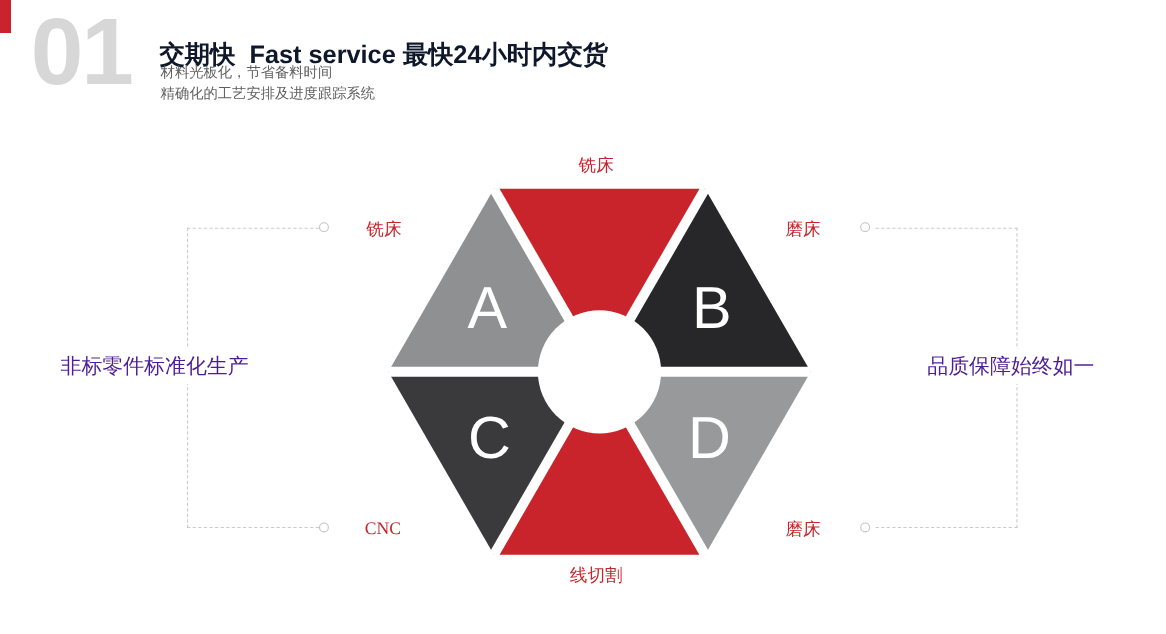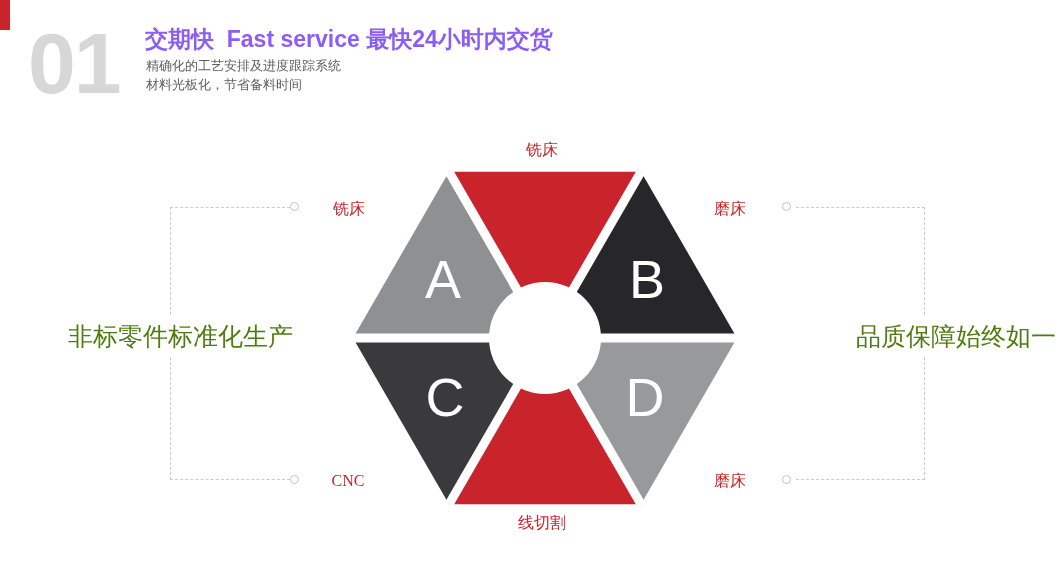--- a/index.html
+++ b/index.html
@@ -8,46 +8,46 @@
     position:relative;
     background:#ffffff;
     font-family:"Liberation Sans", sans-serif;
     overflow:hidden;
   }
   .page { position:absolute; inset:0; }
 
   
   .corner-bar { position:absolute; left:0; top:0; width:10px; height:30px; background:#c9242c; }
   .index {
-    position:absolute; left:28px; top:20px;
+    position:absolute; left:28px; top:4px;
     font-size:86px; font-weight:bold; line-height:1; letter-spacing:-2px;
     color:#d7d7d7;
   }
   .title {
-    position:absolute; left:145px; top:24px;
-    font-size:23px; font-weight:bold; color:#8b5cf6; white-space:pre;
+    position:absolute; left:145px; top:34px;
+    font-size:23px; font-weight:bold; color:#0f172a; white-space:pre;
   }
   .sub {
     position:absolute; left:146px; top:56px;
     font-size:13px; color:#5f5f5f; line-height:19px;
   }
 
   
   .bracket { position:absolute; width:120px; height:273px; }
   .bracket-left  { left:170px; top:207px; border-top:1px dashed #cbcbcb; border-bottom:1px dashed #cbcbcb; border-left:1px dashed #cbcbcb; }
   .bracket-right { left:796px; top:207px; width:129px; border-top:1px dashed #cbcbcb; border-bottom:1px dashed #cbcbcb; border-right:1px dashed #cbcbcb; }
   .dot {
     position:absolute; width:9px; height:9px; border-radius:50%;
     border:1px solid #c3c3c3; background:#ffffff;
   }
 
   
   .caption {
-    position:absolute; font-size:25px; color:#4d7c0f;
-    background:#ffffff; padding:3px 6px; white-space:nowrap;margin-left:13px;
+    position:absolute; font-size:19px; color:#4c1d95;
+    background:#ffffff; padding:3px 6px; white-space:nowrap;
   }
   .caption-left  { left:49px;  top:317px; }
   .caption-right { left:837px; top:317px;font-family:Liberation Serif, serif; }
 
   
   .seg-label {
     position:absolute; width:80px; text-align:center;
     font-size:16px; color:#c4262c; white-space:nowrap;font-family:Liberation Serif, serif;
   }
   .lbl-top         { left:502px; top:140px; }
@@ -66,22 +66,22 @@
 </style>
 </head>
 <body>
 
 <div class="page">
 
   <div class="corner-bar"></div>
   <div class="index">01</div>
   <h1 class="title">交期快  Fast service 最快24小时内交货</h1>
   <div class="sub">
+    <div>材料光板化，节省备料时间</div>
     <div>精确化的工艺安排及进度跟踪系统</div>
-    <div>材料光板化，节省备料时间</div>
   </div>
 
   <div class="bracket bracket-left"></div>
   <div class="dot" style="left:290px; top:202px;"></div>
   <div class="dot" style="left:290px; top:475px;"></div>
   <div class="caption caption-left">非标零件标准化生产</div>
 
   <div class="bracket bracket-right"></div>
   <div class="dot" style="left:782px; top:202px;"></div>
   <div class="dot" style="left:782px; top:475px;"></div>

